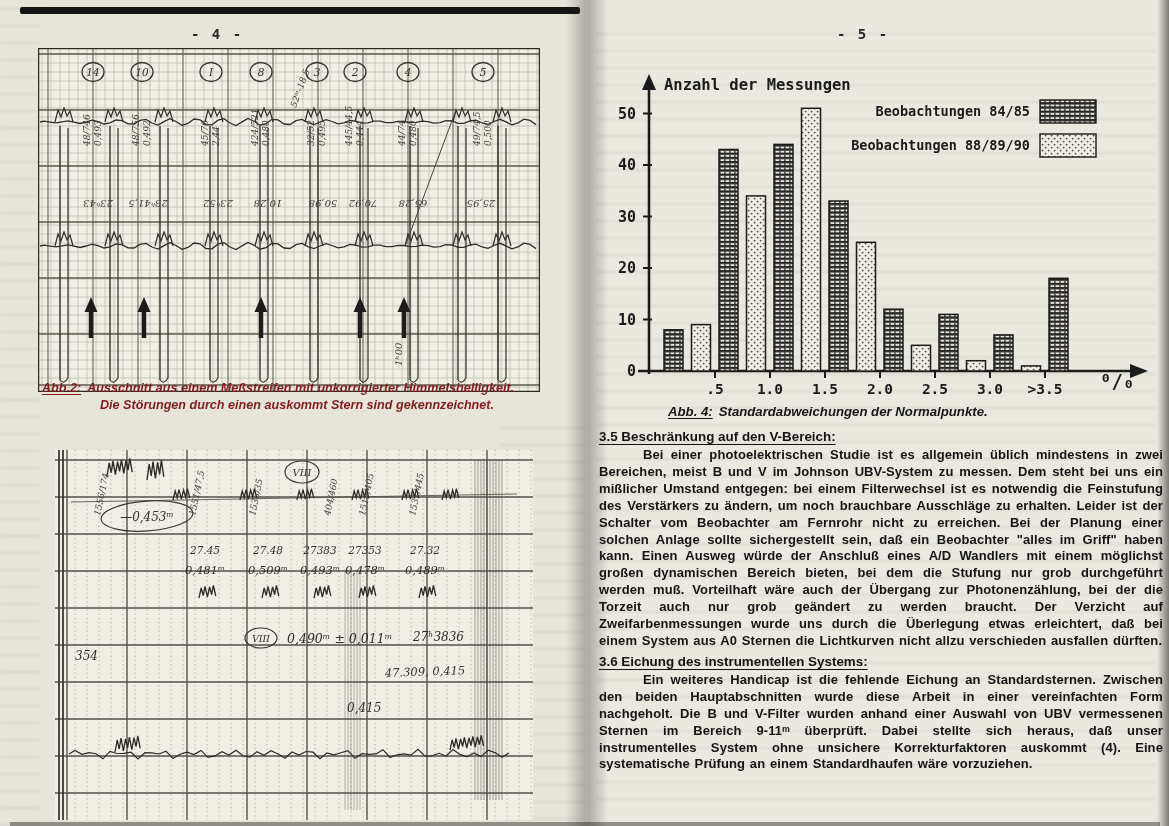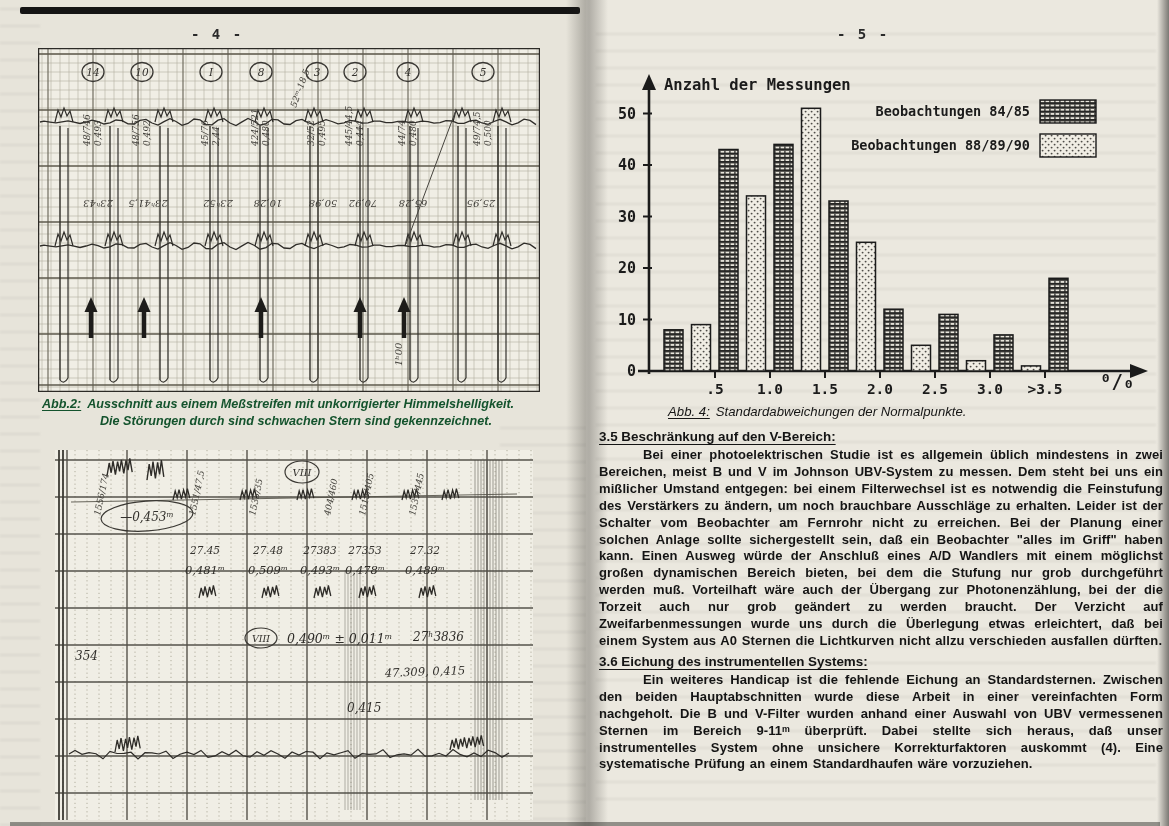--- a/index.html
+++ b/index.html
@@ -13,32 +13,32 @@
          filter:blur(1.2px);}
   .edge-top{position:absolute;left:20px;top:7px;width:560px;height:7px;background:#141414;border-radius:2px;}
   .edge-right{position:absolute;right:0;top:0;width:12px;height:826px;
               background:linear-gradient(90deg, rgba(0,0,0,0) 0%, rgba(30,30,28,0.55) 100%);}
   .edge-bottom{position:absolute;left:10px;bottom:0;width:1150px;height:4px;background:rgba(35,35,32,0.45);}
   .gutter{position:absolute;left:566px;top:0;width:42px;height:826px;
           background:linear-gradient(90deg, rgba(0,0,0,0) 0%, rgba(40,38,34,0.28) 45%, rgba(40,38,34,0.30) 55%, rgba(0,0,0,0) 100%);}
   .pagenum{position:absolute;width:90px;text-align:center;font-family:"DejaVu Sans Mono",monospace;
            font-size:14px;font-weight:bold;color:#2a2a2a;letter-spacing:2px;}
   
-  #captions{position:absolute;left:42px;top:396px;width:516px;color:#14532d;
+  #captions{position:absolute;left:42px;top:380px;width:516px;color:#7f1d1d;
             font-size:12.6px;font-weight:bold;font-style:italic;line-height:17px;}
   .cap-label{text-decoration:underline;text-underline-offset:2px;margin-right:6px;}
   .cap-indent{padding-left:58px;}
   
   #sections{position:absolute;left:599px;top:428px;width:564px;color:#141414;}
   .sec-heading{font-size:13.4px;font-weight:bold;text-decoration:underline;text-underline-offset:2.5px;
                margin:1px 0 3px 0;}
   .sec-body{font-size:13px;font-weight:bold;line-height:16.9px;text-align:justify;
             text-indent:44px;margin:0 0 4px 0;letter-spacing:0.1px;word-spacing:1px;}
   #fig4-caption{position:absolute;left:668px;top:404px;width:470px;color:#161616;
-                font-size:13.2px;font-weight:normal;font-style:italic;}
+                font-size:13.2px;font-weight:bold;font-style:italic;}
   svg text{user-select:none;}
 </style>
 </head>
 <body>
 
 <div id="canvas">
 
   <div class="page" id="left-page">
     <div class="bleed" style="left:0;top:0;width:40px;height:826px;"></div>
     <div class="bleed" style="left:500px;top:420px;width:86px;height:400px;"></div>
@@ -266,21 +266,21 @@
       <text x="375" y="160" text-anchor="middle" font-family="DejaVu Serif, serif" font-style="italic" font-size="10" fill="#3c3a35" transform="rotate(180 375 156)">65,28</text>
       <text x="443" y="160" text-anchor="middle" font-family="DejaVu Serif, serif" font-style="italic" font-size="10" fill="#3c3a35" transform="rotate(180 443 156)">25,95</text>
       <line x1="418" y1="62" x2="368" y2="196" stroke="#46443e" stroke-width="1"></line>
       <text x="364" y="318" font-family="DejaVu Serif, serif" font-style="italic" font-size="10" fill="#46443e" transform="rotate(-90 364 318)">1ʰ00</text>
     </svg>
 
   <div id="captions">
     <div>
       <span class="cap-label">Abb.2:</span><span>Ausschnitt aus einem Meßstreifen mit unkorrigierter Himmelshelligkeit.</span>
     </div>
-    <div class="cap-indent">Die Störungen durch sind schwachen Stern sind gekennzeichnet.</div>
+    <div class="cap-indent">Die Störungen durch einen auskommt Stern sind gekennzeichnet.</div>
   </div>
 
   <svg id="strip-bottom" style="position:absolute;left:55px;top:450px;" width="478" height="370" viewBox="0 0 478 370">
       <rect x="0" y="0" width="478" height="370" fill="#f0eee5"></rect>
       <line x1="8" y1="0" x2="8" y2="370" stroke="#96927f" stroke-width="0.7" stroke-dasharray="1.2 3"></line>
       <line x1="20" y1="0" x2="20" y2="370" stroke="#96927f" stroke-width="0.7" stroke-dasharray="1.2 3"></line>
       <line x1="32" y1="0" x2="32" y2="370" stroke="#96927f" stroke-width="0.7" stroke-dasharray="1.2 3"></line>
       <line x1="44" y1="0" x2="44" y2="370" stroke="#96927f" stroke-width="0.7" stroke-dasharray="1.2 3"></line>
       <line x1="56" y1="0" x2="56" y2="370" stroke="#96927f" stroke-width="0.7" stroke-dasharray="1.2 3"></line>
       <line x1="68" y1="0" x2="68" y2="370" stroke="#96927f" stroke-width="0.7" stroke-dasharray="1.2 3"></line>

